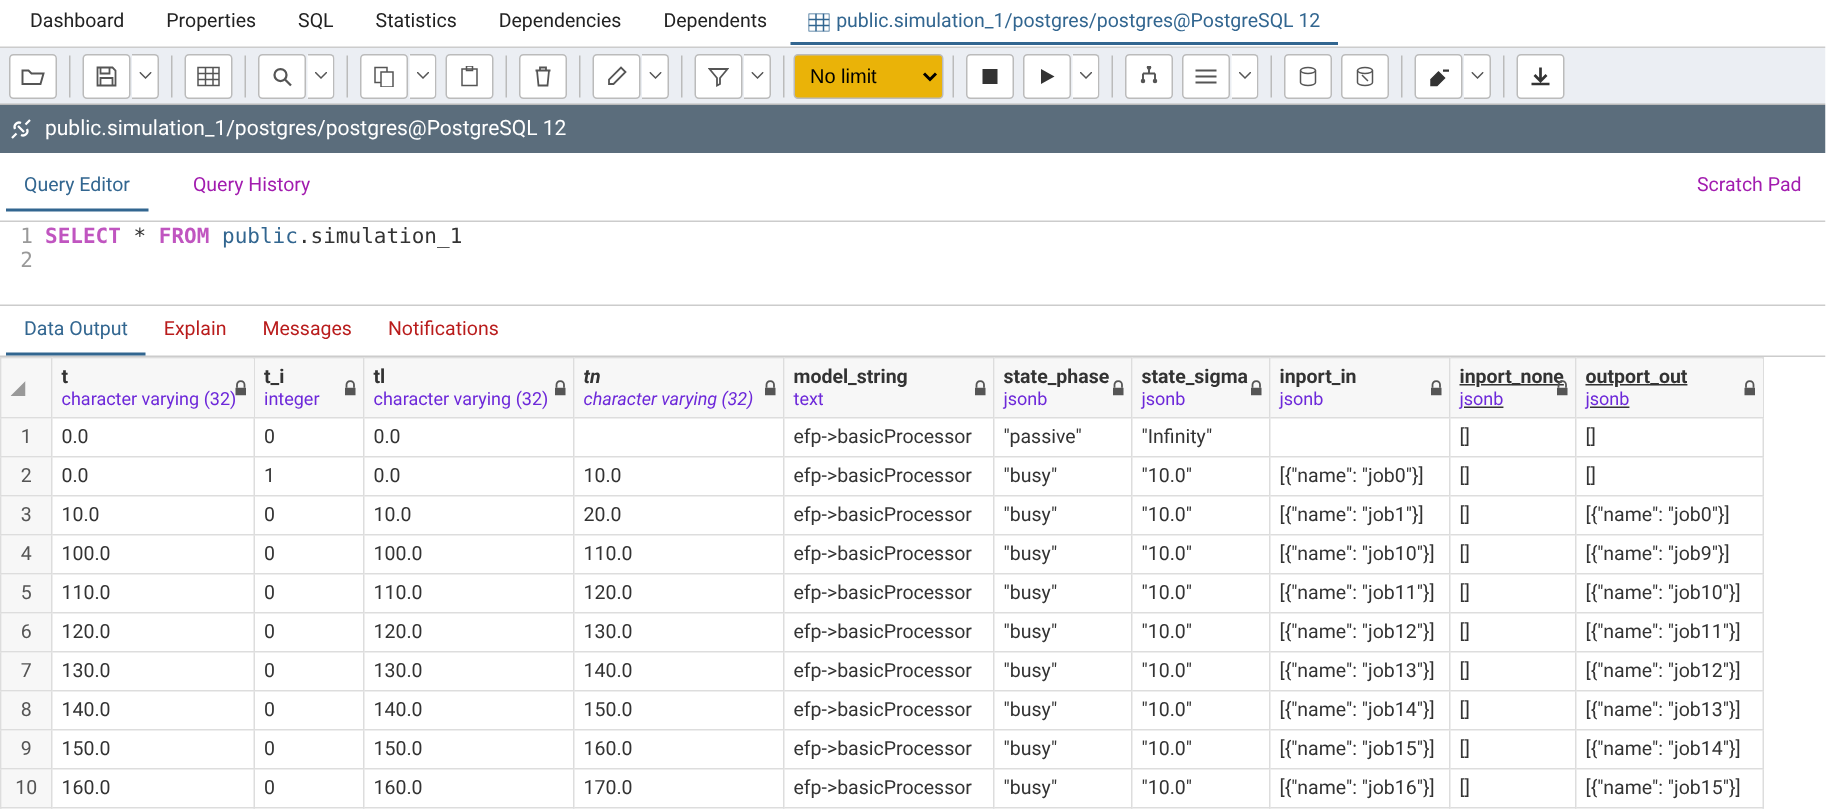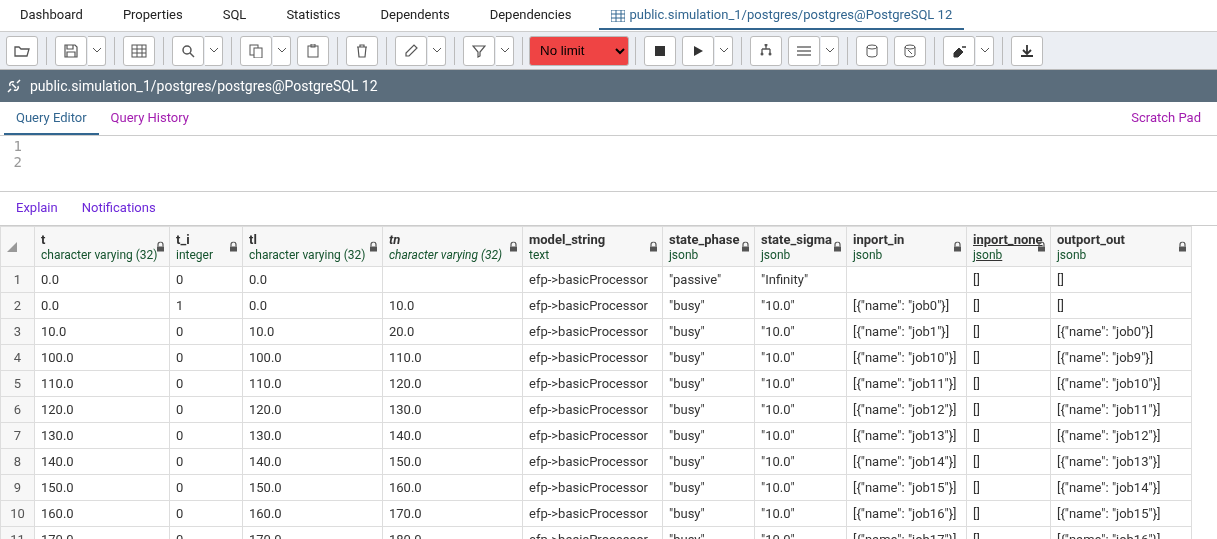--- a/index.html
+++ b/index.html
@@ -1,77 +1,77 @@
 <!DOCTYPE html>
 <html><head>
 <meta charset="utf-8">
 <style>
   * { box-sizing: border-box; margin: 0; padding: 0; }
   body { font-family: -apple-system, BlinkMacSystemFont, "Segoe UI", Roboto, sans-serif; font-size: 13px; color: #333; background: #fff; width: 1217px; }
   
   
-  .top-tabs { display: flex; align-items: center; height: 32px; border-bottom: 1px solid #ccc; padding-left: 8px; gap: 16px; }
+  .top-tabs { display: flex; align-items: center; height: 32px; border-bottom: 1px solid #ccc; padding-left: 8px; gap: 4px; }
   .top-tab { padding: 6px 12px; color: #222; cursor: pointer; border-bottom: 2px solid transparent; }
   .top-tab.active { color: #326690; border-bottom: 2px solid #326690; }
   .top-tab.active .icon-table { color: #326690; }
   .icon-table { display:inline-block; margin-right:4px; vertical-align:middle; }
   
   
   .toolbar { display: flex; align-items: center; height: 38px; background: #ebeef3; border-bottom: 1px solid #bbb; padding: 0 4px; gap: 2px; }
   .tb-btn { height: 30px; min-width: 32px; display:inline-flex; align-items:center; justify-content:center; background:#fff; border:1px solid #bbb; border-radius:3px; cursor:pointer; margin:0 2px; color:#333; }
   .tb-btn.dropdown { min-width: 18px; border-left:none; margin-left:-3px; border-top-left-radius:0; border-bottom-left-radius:0; }
   .tb-sep { width:1px; height:28px; background:#bbb; margin:0 4px; }
-  .tb-select { height:30px; border:1px solid #bbb; border-radius:3px; padding:0 6px; background:#ef4444; min-width:100px; }
+  .tb-select { height:30px; border:1px solid #bbb; border-radius:3px; padding:0 6px; background:#eab308; min-width:100px; }
   
   
   .path-bar { height: 32px; background:#5b6d7c; color:#fff; display:flex; align-items:center; padding:0 6px; gap:8px; font-size:14px; }
   .path-bar .connect-icon { color:#fff; }
   
   
-  .sub-tabs { display:flex; align-items:center; height:34px; border-bottom:1px solid #ccc; padding:0 4px; }
+  .sub-tabs { display:flex; align-items:center; height:46px; border-bottom:1px solid #ccc; padding:0 4px;gap:18px; }
   .sub-tab { padding:8px 12px; color:#a21caf; cursor:pointer; border-bottom:2px solid transparent; }
   .sub-tab.active { color:#326690; border-bottom:2px solid #326690; }
   .spacer { flex:1; }
   
   
   .editor { background:#fff; border-bottom:1px solid #ccc; padding:2px 0; font-family: Menlo, Consolas, monospace; font-size:14px; min-height:56px; }
   .ed-line { display:flex; }
   .ed-gutter { width:30px; text-align:right; color:#999; padding-right:8px; user-select:none; }
   .kw { color:#c055c0; font-weight:bold; }
   .ident { color:#326690; }
   
   
   .res-tabs { display:flex; align-items:center; height:34px; border-bottom:1px solid #ccc; padding:0 4px; }
-  .res-tab { padding:8px 12px; color:#6d28d9; cursor:pointer; border-bottom:2px solid transparent; }
+  .res-tab { padding:8px 12px; color:#b91c1c; cursor:pointer; border-bottom:2px solid transparent; }
   .res-tab.active { color:#326690; border-bottom:2px solid #326690; }
   
   
   .grid { display:block; overflow:hidden; }
   .grid table { border-collapse:collapse; table-layout:fixed; }
   .grid th, .grid td { border:1px solid #ddd; height:26px; padding:0 6px; text-align:left; font-size:13px; white-space:nowrap; overflow:hidden; vertical-align:middle; }
   .grid th { background:#f7f7f7; font-weight:normal; position:relative; }
   .grid th .col-name { font-weight:bold; display:block; font-size:13px; }
-  .grid th .col-type { color:#14532d; font-size:12px; }
+  .grid th .col-type { color:#6d28d9; font-size:12px; }
   .grid th .lock { position:absolute; right:4px; top:50%; transform:translateY(-50%); font-size:11px; color:#555; }
   .grid .num-col { width:34px; text-align:center; background:#f7f7f7; color:#555; }
   .grid thead th { height:40px; vertical-align: middle; }
   .row-corner { background:#f7f7f7; }
   
   svg { display:block; }
 </style>
 </head>
 <body>
 
 <div class="top-tabs">
   <div class="top-tab">Dashboard</div>
   <div class="top-tab">Properties</div>
   <div class="top-tab">SQL</div>
   <div class="top-tab">Statistics</div>
+  <div class="top-tab">Dependencies</div>
   <div class="top-tab">Dependents</div>
-  <div class="top-tab">Dependencies</div>
   <div class="top-tab active">
     <span class="icon-table">
       <svg width="14" height="12" viewBox="0 0 14 12">
           <rect x="0" y="0" width="14" height="12" fill="none" stroke="#326690"></rect>
           <line x1="0" y1="4" x2="14" y2="4" stroke="#326690"></line>
           <line x1="0" y1="8" x2="14" y2="8" stroke="#326690"></line>
           <line x1="5" y1="0" x2="5" y2="12" stroke="#326690"></line>
           <line x1="10" y1="0" x2="10" y2="12" stroke="#326690"></line>
         </svg>
     </span><span>public.simulation_1/postgres/postgres@PostgreSQL 12</span>
@@ -248,29 +248,34 @@
 <div class="sub-tabs">
   <div class="sub-tab active">Query Editor</div>
   <div class="sub-tab">Query History</div>
   <div class="spacer"></div>
   <div class="sub-tab">Scratch Pad</div>
 </div>
 
 <div class="editor">
   <div class="ed-line">
     <div class="ed-gutter">1</div>
+    <div>
+      <span class="kw">SELECT</span><span> * </span><span class="kw">FROM</span><span class="ident"> public</span><span>.simulation_1</span>
+    </div>
   </div>
   <div class="ed-line">
     <div class="ed-gutter">2</div>
     <div></div>
   </div>
 </div>
 
 <div class="res-tabs">
+  <div class="res-tab active">Data Output</div>
   <div class="res-tab">Explain</div>
+  <div class="res-tab">Messages</div>
   <div class="res-tab">Notifications</div>
 </div>
 
 <div class="grid">
   <table id="data-table">
     <thead>
         <tr id="header-row">
           <th class="num-col row-corner">
             <svg width="10" height="10">
               <path d="M0 10 L10 10 L10 0 Z" fill="#999"></path>
@@ -323,21 +328,21 @@
                 <rect x="1" y="5" width="7" height="5" fill="#555"></rect>
                 <path d="M2 5 L2 3 A2.5 2.5 0 0 1 7 3 L7 5" fill="none" stroke="#555" stroke-width="1.2"></path>
               </svg>
             </span></th>
           <th style="width: 84px; text-decoration: underline;"><span class="col-name">inport_none</span><span class="col-type">jsonb</span><span class="lock">
               <svg width="9" height="11" viewBox="0 0 9 11">
                 <rect x="1" y="5" width="7" height="5" fill="#555"></rect>
                 <path d="M2 5 L2 3 A2.5 2.5 0 0 1 7 3 L7 5" fill="none" stroke="#555" stroke-width="1.2"></path>
               </svg>
             </span></th>
-          <th style="width: 141px;"><span class="col-name">outport_out</span><span class="col-type">jsonb</span><span class="lock">
+          <th style="width: 125px; text-decoration: underline;"><span class="col-name">outport_out</span><span class="col-type">jsonb</span><span class="lock">
               <svg width="9" height="11" viewBox="0 0 9 11">
                 <rect x="1" y="5" width="7" height="5" fill="#555"></rect>
                 <path d="M2 5 L2 3 A2.5 2.5 0 0 1 7 3 L7 5" fill="none" stroke="#555" stroke-width="1.2"></path>
               </svg>
             </span></th>
         </tr>
       </thead>
     <tbody id="body-rows">
         <tr>
           <td class="num-col">1</td>

